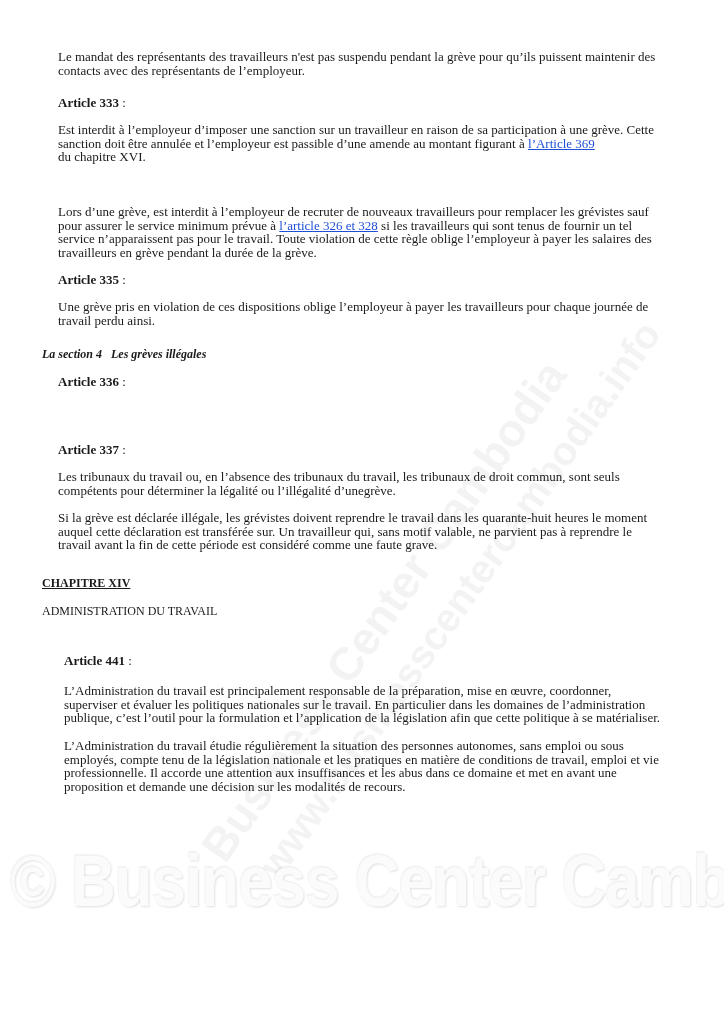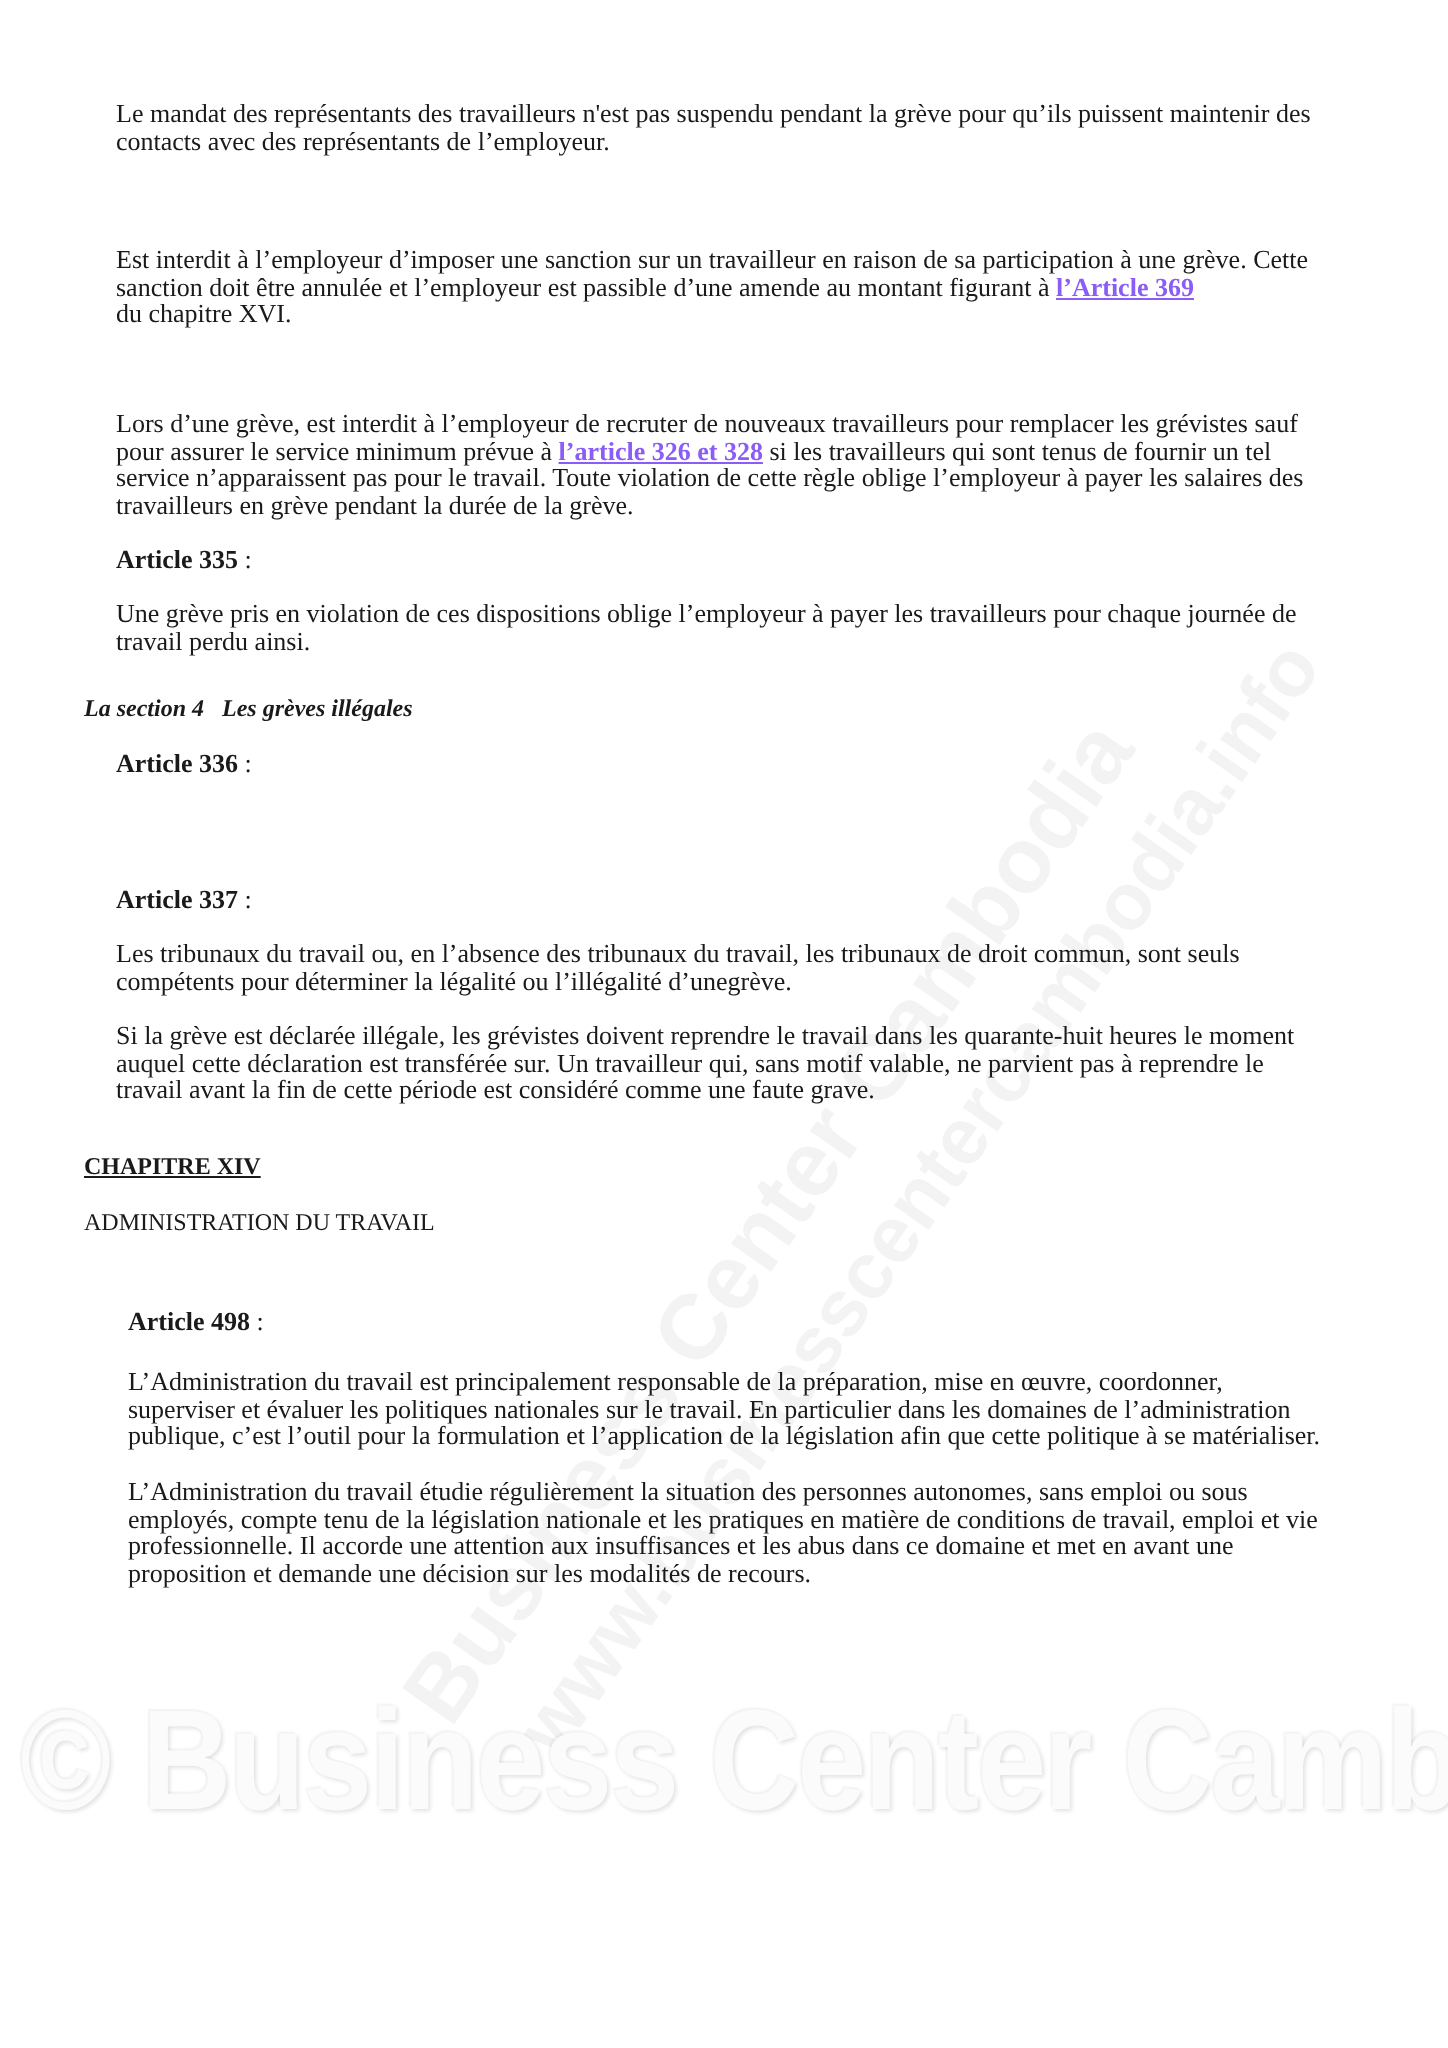--- a/index.html
+++ b/index.html
@@ -2,21 +2,21 @@
 <html><head>
 <meta charset="utf-8">
 <style>
   html, body { margin: 0; padding: 0; background: #ffffff; }
   body { width: 724px; height: 1024px; position: relative; overflow: hidden;
          font-family: "Liberation Serif", "DejaVu Serif", serif; color: #1a1a1a; }
   .page { position: absolute; left: 0; top: 0; width: 724px; height: 1024px; }
   .block { position: absolute; left: 58px; width: 610px; font-size: 13px; line-height: 13.6px; }
   .art { font-weight: bold; }
   .art .colon { font-weight: normal; }
-  a.link { color: #8b5cf6; text-decoration: underline; font-weight: bold; }
+  a.link { color: #1d4ed8; text-decoration: underline; }
   .center { position: absolute; left: 0; width: 724px; text-align: left; font-size: 12px; padding-left: 42px; }
   .ital-bold { font-style: italic; font-weight: bold; }
   .chap { font-weight: bold; text-decoration: underline; }
   .admin { font-weight: normal; }
   .wm-diag { position: absolute; font-family: "Liberation Sans", sans-serif; font-size: 46px;
              color: rgba(180,180,180,0.16); transform: rotate(-55deg); transform-origin: left top;
              white-space: nowrap; font-weight: bold; pointer-events: none; }
   .wm-big { position: absolute; left: 10px; top: 840px; font-family: "Liberation Sans", sans-serif;
             font-size: 62px; font-weight: bold; letter-spacing: -1px; color: #fbfbfb;
             text-shadow: 1px 1px 2px rgba(0,0,0,0.12), -1px -1px 1px rgba(0,0,0,0.05);
@@ -25,20 +25,23 @@
 </head>
 <body>
 
 <div class="page">
 
   <div class="wm-diag" style="left:190px; top:840px;">Business Center Cambodia</div>
   <div class="wm-diag" style="left:250px; top:860px; font-size:40px;">www.businesscentercambodia.info</div>
 
   <div class="block" style="top:50px;">Le mandat des représentants des travailleurs n'est pas suspendu pendant la grève pour qu’ils puissent maintenir des contacts avec des représentants de l’employeur.</div>
 
+  <div class="block art" style="top:96px;">
+    <span>Article 333</span><span class="colon"> :</span>
+  </div>
   <div class="block" style="top:123px;">
     <span>Est interdit à l’employeur d’imposer une sanction sur un travailleur en raison de sa participation à une grève. Cette sanction doit être annulée et l’employeur est passible d’une amende au montant figurant à </span><a class="link" href="#"><span>l’Article 369</span></a><br>
     <span>du chapitre XVI.</span>
   </div>
 
   <div class="block" style="top:205px;">
     <span>Lors d’une grève, est interdit à l’employeur de recruter de nouveaux travailleurs pour remplacer les grévistes sauf pour assurer le service minimum prévue à </span><a class="link" href="#"><span>l’article 326 et 328</span></a><span> si les travailleurs qui sont tenus de fournir un tel service n’apparaissent pas pour le travail. Toute violation de cette règle oblige l’employeur à payer les salaires des travailleurs en grève pendant la durée de la grève.</span>
   </div>
 
   <div class="block art" style="top:273px;">
@@ -55,19 +58,19 @@
   <div class="block art" style="top:443px;">
     <span>Article 337</span><span class="colon"> :</span>
   </div>
   <div class="block" style="top:470px;">Les tribunaux du travail ou, en l’absence des tribunaux du travail, les tribunaux de droit commun, sont seuls compétents pour déterminer la légalité ou l’illégalité d’unegrève.</div>
   <div class="block" style="top:511px;">Si la grève est déclarée illégale, les grévistes doivent reprendre le travail dans les quarante-huit heures le moment auquel cette déclaration est transférée sur. Un travailleur qui, sans motif valable, ne parvient pas à reprendre le travail avant la fin de cette période est considéré comme une faute grave.</div>
 
   <div class="center chap" style="top:576px;"><span>CHAPITRE XIV</span></div>
   <div class="center admin" style="top:604px;">ADMINISTRATION DU TRAVAIL</div>
 
   <div class="block art" style="top:654px; left:64px;">
-    <span>Article 498</span><span class="colon"> :</span>
+    <span>Article 441</span><span class="colon"> :</span>
   </div>
   <div class="block" style="top:684px; left:64px; width:604px;">L’Administration du travail est principalement responsable de la préparation, mise en œuvre, coordonner, superviser et évaluer les politiques nationales sur le travail. En particulier dans les domaines de l’administration publique, c’est l’outil pour la formulation et l’application de la législation afin que cette politique à se matérialiser.</div>
   <div class="block" style="top:739px; left:64px; width:604px;">L’Administration du travail étudie régulièrement la situation des personnes autonomes, sans emploi ou sous employés, compte tenu de la législation nationale et les pratiques en matière de conditions de travail, emploi et vie professionnelle. Il accorde une attention aux insuffisances et les abus dans ce domaine et met en avant une proposition et demande une décision sur les modalités de recours.</div>
 
   <div class="wm-big">© Business Center Cambodia</div>
 </div>
 
 </body></html>

